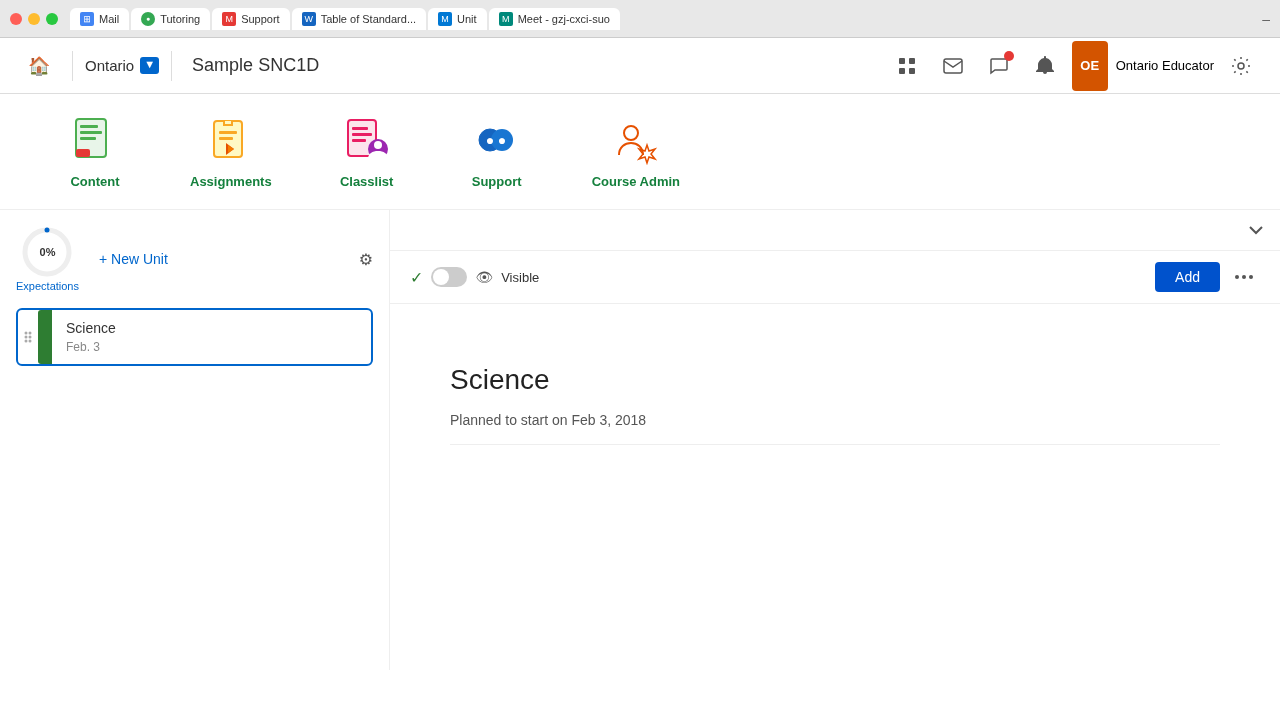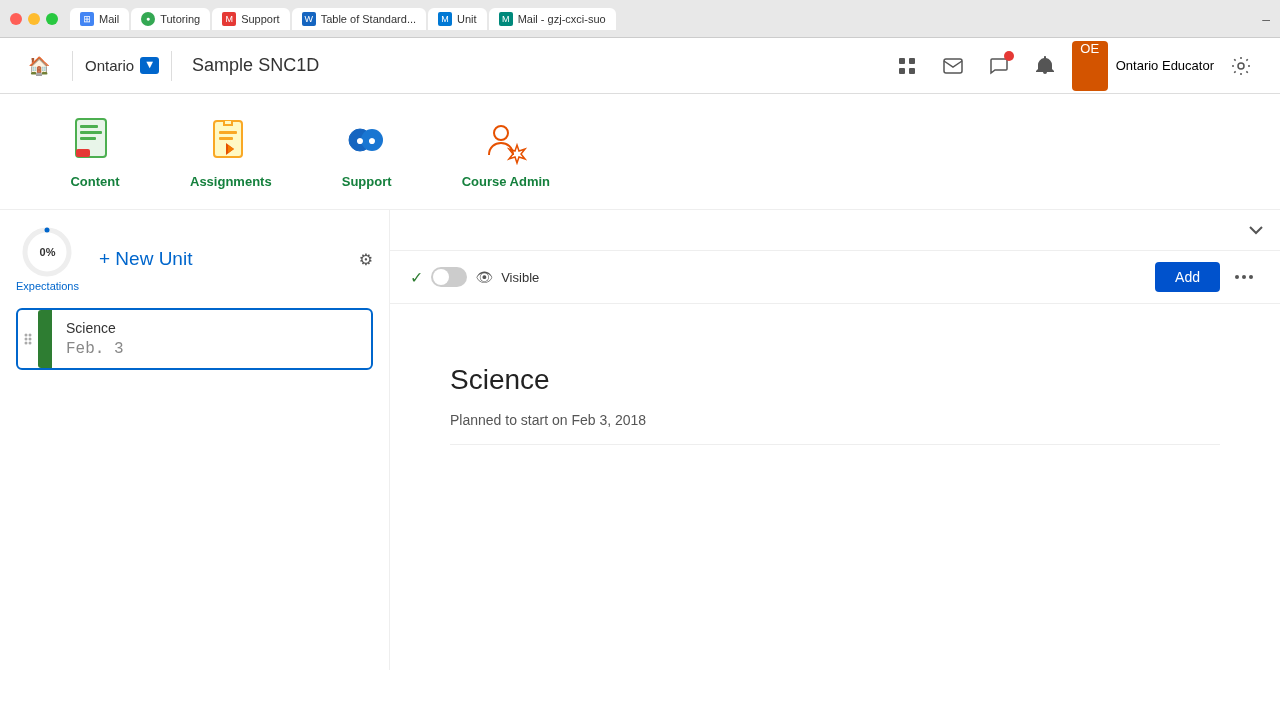--- a/index.html
+++ b/index.html
@@ -112,25 +112,25 @@
       height: 10px;
       background: #e53935;
       border-radius: 50%;
     }
     .user-avatar {
       width: 36px;
       height: 50px;
       background: #d35400;
       border-radius: 4px;
       display: flex;
-      align-items: flex-start;
+      align-items: center;
       justify-content: center;
       color: white;
       font-size: 13px;
-      font-weight: normal;
+      font-weight: bold;
       cursor: pointer;
     }
     .user-name {
       font-size: 13px;
       color: #000000;
       cursor: pointer;
     }
     .settings-btn {
       width: 38px;
       height: 38px;
@@ -191,21 +191,21 @@
       display: flex;
       align-items: center;
       gap: 12px;
       margin-bottom: 16px;
     }
     .new-unit-btn {
       display: flex;
       align-items: flex-end;
       gap: 4px;
       color: #0066cc;
-      font-size: 19px;
+      font-size: 14px;
       cursor: pointer;
       padding: 4px 8px;
     }
     .settings-gear {
       margin-left: auto;
       cursor: pointer;
       color: #555;
       font-size: 16px;
     }
 
@@ -236,24 +236,23 @@
     .unit-card-info {
       flex: 1;
       padding: 10px 14px;
     }
     .unit-card-title {
       font-size: 14px;
       color: #333;
       font-weight: 500;
     }
     .unit-card-date {
-      font-size: 16px;
+      font-size: 12px;
       color: #888;
       margin-top: 4px;
-      font-family: Liberation Mono, monospace;
     }
 
     
     .main-panel {
       flex: 1;
       background: #fff;
       padding: 0;
     }
     .main-panel-toolbar {
       display: flex;
@@ -367,21 +366,21 @@
     <div class="tab tab-standards">
       <span class="favicon tab-standards">W</span>
       <span>Table of Standard...</span>
     </div>
     <div class="tab tab-mail">
       <span class="favicon tab-mail">M</span>
       <span>Unit</span>
     </div>
     <div class="tab tab-meet">
       <span class="favicon tab-meet">M</span>
-      <span>Mail - gzj-cxci-suo</span>
+      <span>Meet - gzj-cxci-suo</span>
     </div>
   </div>
   <div class="window-controls">
     <span>–</span>
   </div>
 </div>
 
 <div class="app-container">
 
   <div class="top-nav">
@@ -456,20 +455,34 @@
           <path d="M18 6v4h8V6" stroke="#f9a825" stroke-width="2" fill="#fff9c4"></path>
           <rect x="13" y="16" width="18" height="3" rx="1" fill="#f9a825"></rect>
           <rect x="13" y="22" width="14" height="3" rx="1" fill="#f9a825"></rect>
           <polygon points="20,28 28,34 20,40" fill="#e65100"></polygon>
           <polygon points="22,30 28,34 22,38" fill="#f57c00"></polygon>
         </svg>
       </div>
       <span class="tool-label">Assignments</span>
     </div>
 
+    <div class="tool-item">
+      <div class="tool-icon">
+        <svg width="50" height="50" viewBox="0 0 50 50">
+          <rect x="6" y="5" width="28" height="36" rx="3" fill="#fce4ec" stroke="#e91e63" stroke-width="2"></rect>
+          <rect x="10" y="12" width="16" height="3" rx="1" fill="#e91e63"></rect>
+          <rect x="10" y="18" width="20" height="3" rx="1" fill="#e91e63"></rect>
+          <rect x="10" y="24" width="14" height="3" rx="1" fill="#e91e63"></rect>
+          <circle cx="36" cy="34" r="10" fill="#9c27b0"></circle>
+          <circle cx="36" cy="30" r="4" fill="white"></circle>
+          <path d="M26 44c0-5.5 4.5-8 10-8s10 2.5 10 8" fill="white"></path>
+        </svg>
+      </div>
+      <span class="tool-label">Classlist</span>
+    </div>
 
     <div class="tool-item">
       <div class="tool-icon">
         <svg width="50" height="50" viewBox="0 0 50 50">
           <circle cx="18" cy="25" r="11" fill="#1565c0"></circle>
           <circle cx="18" cy="25" r="11" fill="none" stroke="#1565c0" stroke-width="1"></circle>
           <circle cx="30" cy="25" r="11" fill="#1976d2"></circle>
           <text x="18" y="30" text-anchor="middle" font-size="14" fill="white">●</text>
           <text x="30" y="30" text-anchor="middle" font-size="14" fill="white">●</text>
         </svg>

